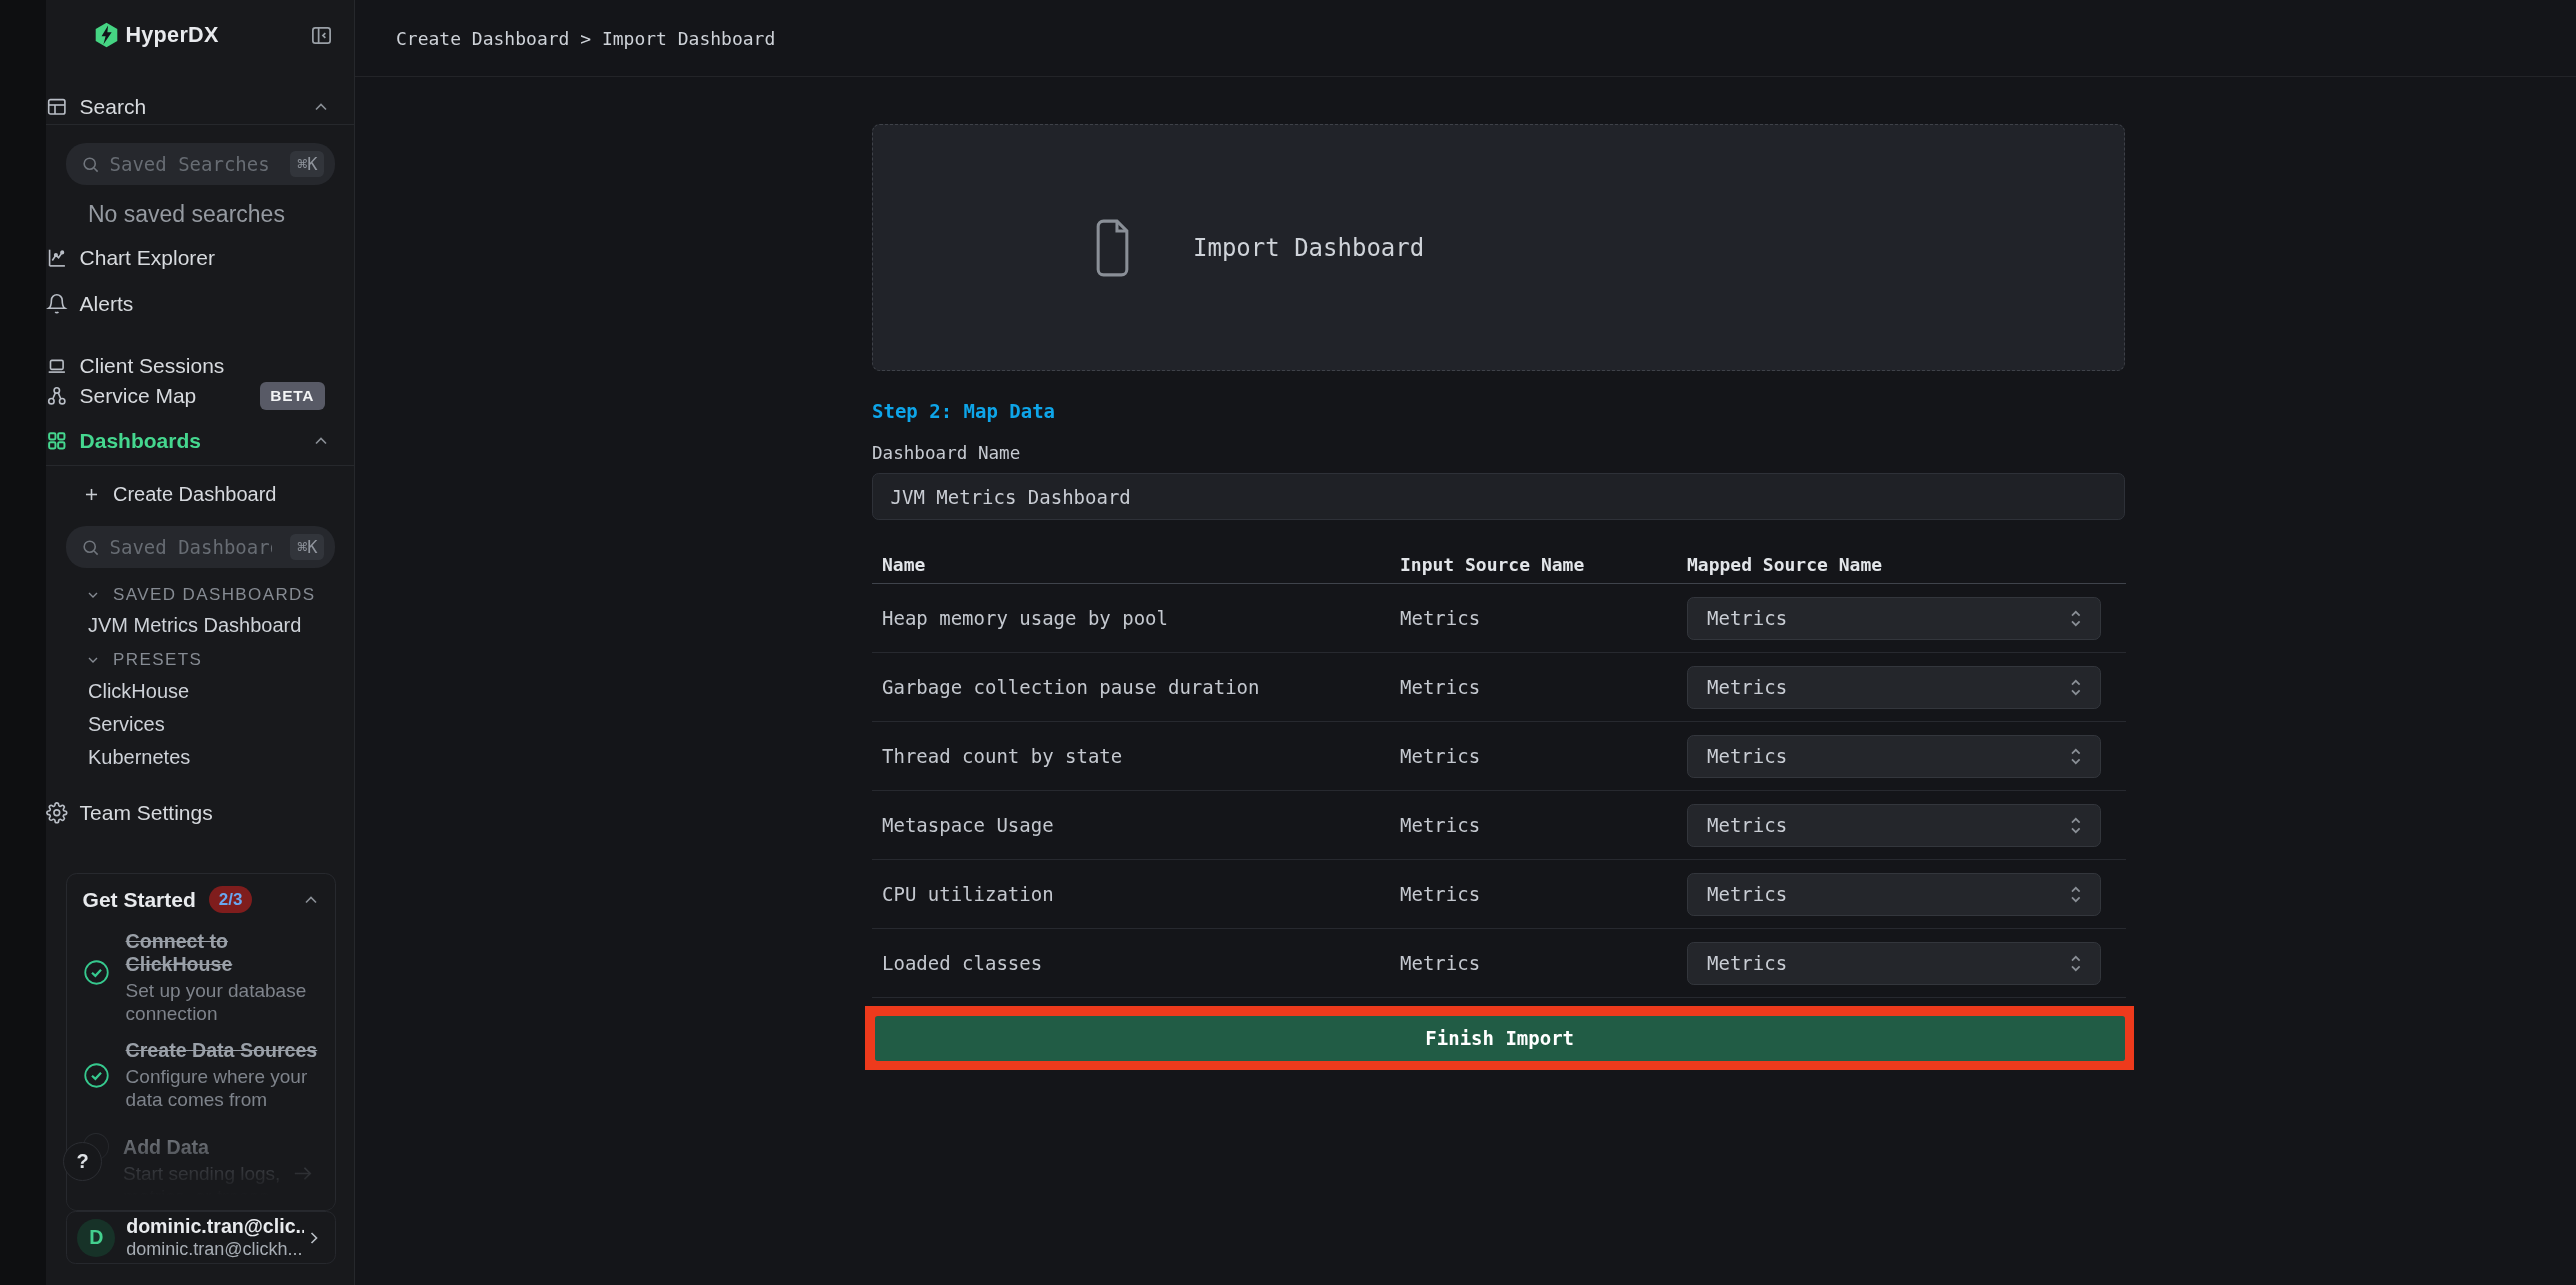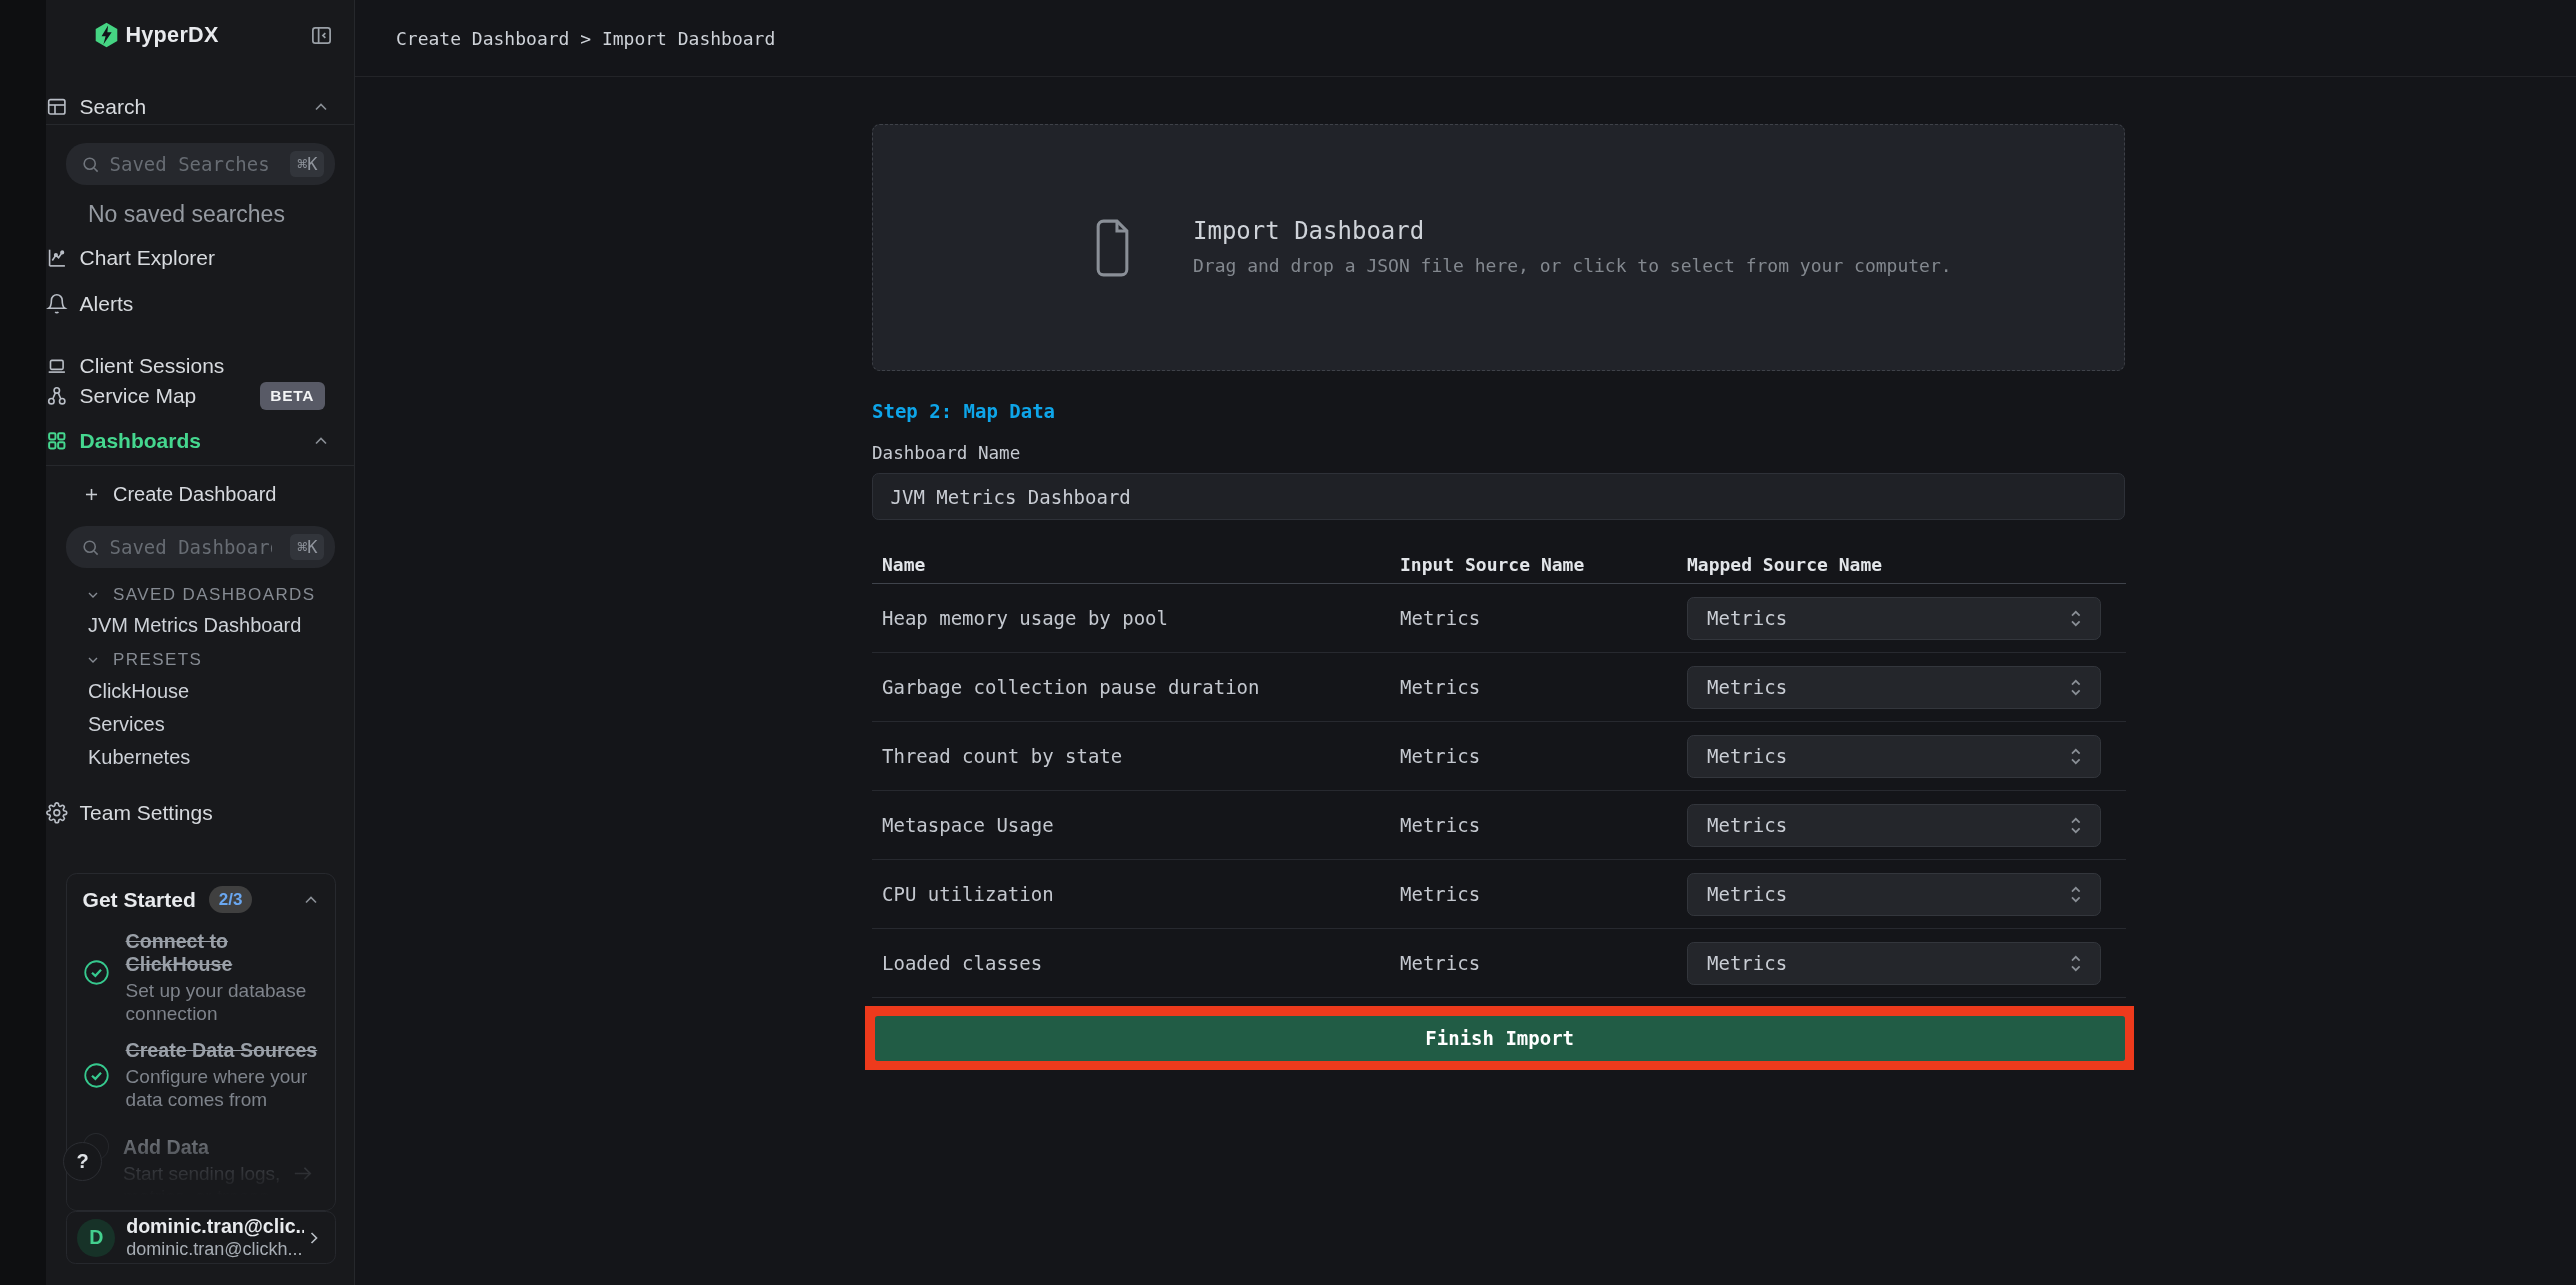--- a/index.html
+++ b/index.html
@@ -63,21 +63,21 @@
   .sec-row .seclabel { font-size:17px; letter-spacing:1.4px; margin-left:12px; }
   .list-item { height:27px; padding-left:42px; font-size:20px; color:#ced2d8; cursor:pointer; }
 
   
   .gs-panel {
     position:absolute; left:19.6px; top:873px; width:270px; height:338px;
     border:0.7px solid #27292e; border-radius:10.8px; overflow:hidden;
   }
   .gs-header { position:absolute; left:16px; right:13.5px; top:9.5px; height:32px; display:flex; align-items:center; }
   .gs-title { font-size:21px; font-weight:bold; color:#e8eaed; }
-  .gs-badge { margin-left:13.5px; background:#404040; color:#6aa7f0; font-weight:bold; font-size:17px; border-radius:13.5px; padding:3.4px 9.5px; }
+  .gs-badge { margin-left:13.5px; background:#7f1d1d; color:#6aa7f0; font-weight:bold; font-size:17px; border-radius:13.5px; padding:3.4px 9.5px; }
   .gs-chev { margin-left:auto; color:#8a8f96; display:flex; }
   .gs-step { position:absolute; left:16px; right:13.5px; display:flex; }
   .gs-check { width:27px; height:27px; flex:0 0 auto; }
   .gs-text { margin-left:16px; width:203px; }
   .gs-step-title { font-size:19.6px; line-height:23px; color:#9aa0a8; font-weight:bold; }
   .struck { text-decoration:line-through; }
   .gs-desc { font-size:19px; line-height:23px; color:#7e838b; margin-top:2.7px; }
   .gs-arrow { position:absolute; right:6.8px; top:26px; color:#70757c; display:flex; }
   .gs-fade {
     position:absolute; left:0; right:0; bottom:0; height:101px;
@@ -396,21 +396,20 @@
 
   <main class="content">
 
     <div class="dropzone">
       <svg class="dz-icon" width="43" height="70" viewBox="0 0 24 36" fill="none" stroke="currentColor" stroke-width="1.7">
         <path d="M14.5 3H7a3 3 0 0 0-3 3v24a3 3 0 0 0 3 3h10a3 3 0 0 0 3-3V8.5z"></path>
         <polyline points="14.5 3 14.5 8.5 20 8.5"></polyline>
       </svg>
       <div class="dz-text">
         <div class="dz-title mono">Import Dashboard</div>
-        <div class="dz-sub mono">Drag and drop a JSON file here, or click to select from your computer.</div>
       </div>
     </div>
 
     <div class="step-title mono">Step 2: Map Data</div>
     <div class="dn-label mono">Dashboard Name</div>
     <div class="dn-input">
       <input value="JVM Metrics Dashboard" style="">
     </div>
 
     <div class="maptable mono">

